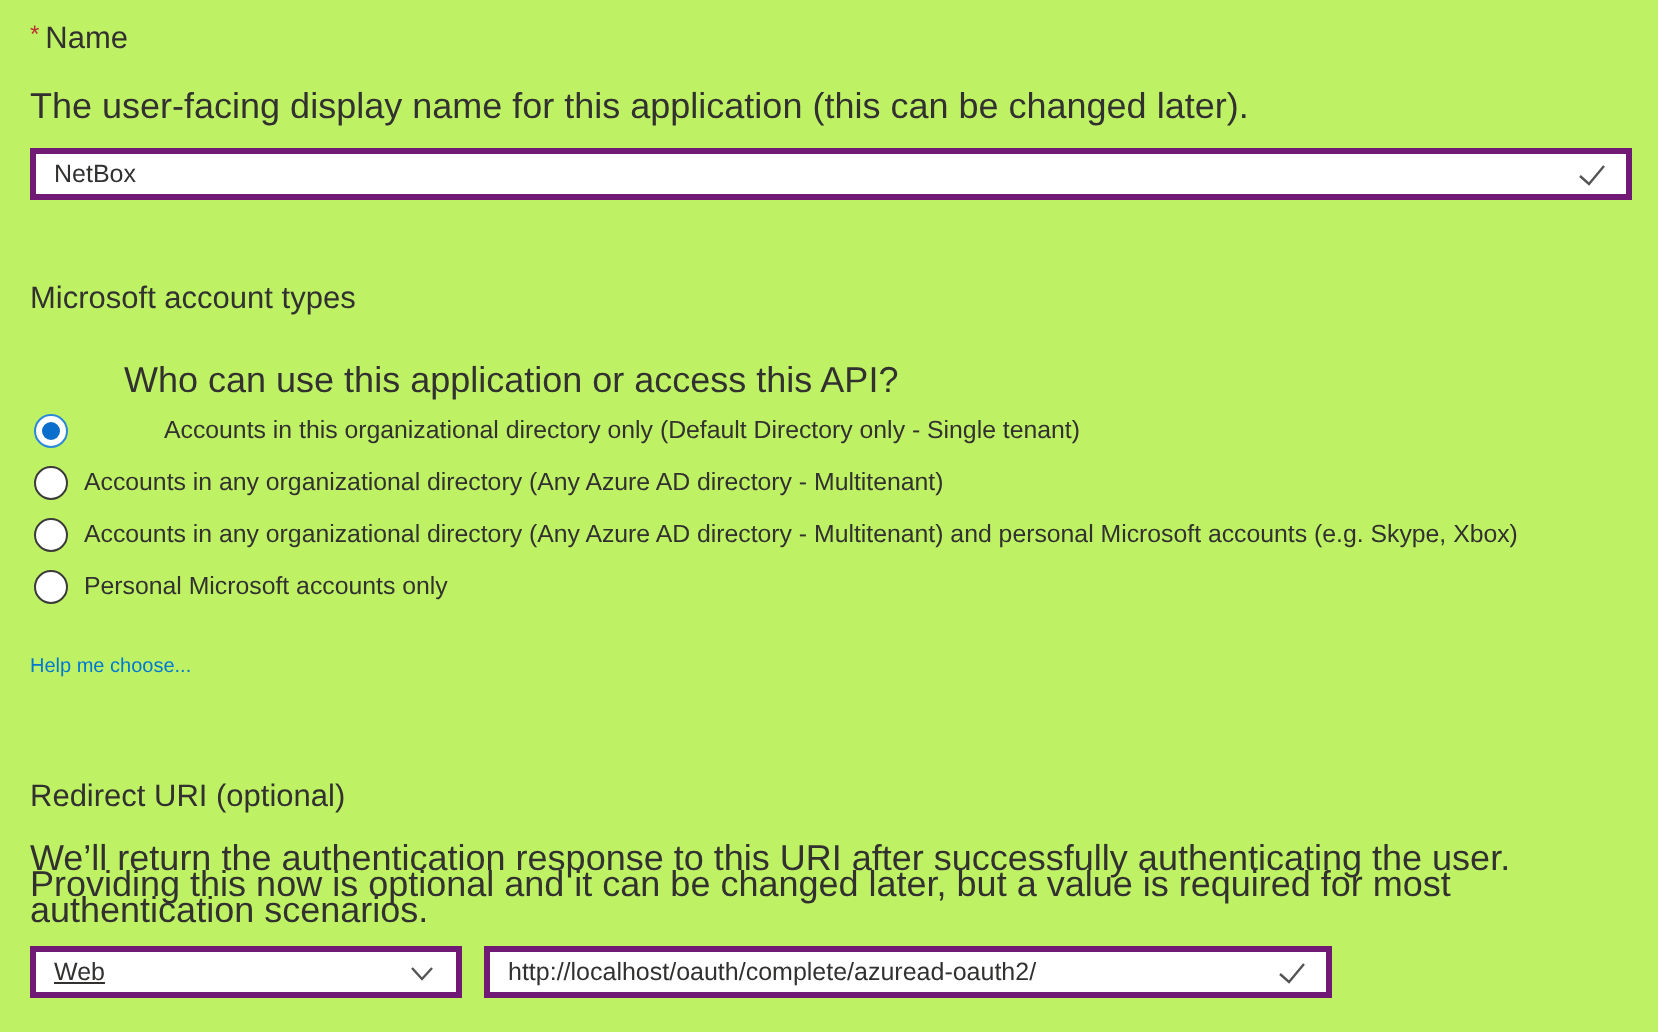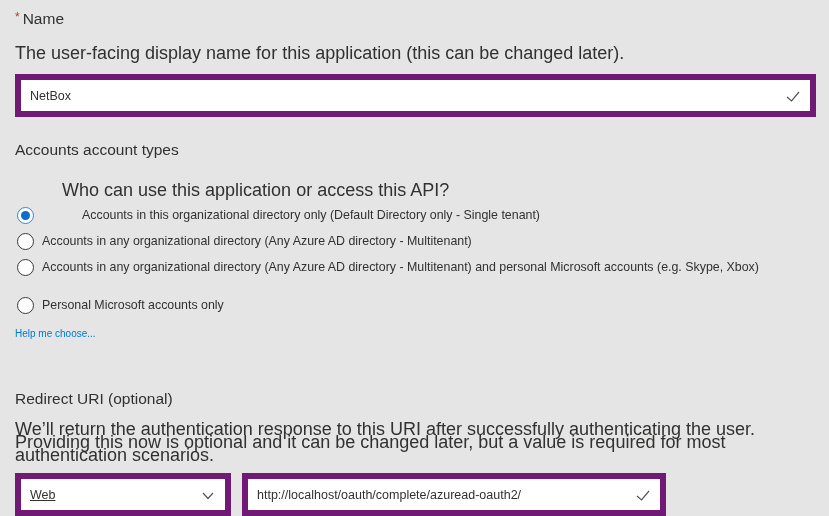--- a/index.html
+++ b/index.html
@@ -1,33 +1,33 @@
 <!DOCTYPE html>
 <html><head>
 <meta charset="utf-8">
 <style>
   * { margin:0; padding:0; box-sizing:border-box; }
   html,body { background:#ffffff; }
   body { font-family:"Liberation Sans", sans-serif; color:#323130; }
   .page {
     position:relative;
     width:829px; height:516px;
-    background:#e5e5e5;
+    background:#bef264;
     overflow:hidden;
   }
   .abs { position:absolute; }
   .section-title { font-size:15.5px; color:#323130; }
   .body-text { font-size:18px; color:#323130; }
   .required { color:#bc2f32; font-size:12px; vertical-align:3px; margin-right:3px; }
   .link { font-size:10px; color:#0078d4; cursor:pointer; text-decoration:none; }
 
   .textbox {
-    border:6px solid #701a75;
+    border:3px solid #701a75;
     background:#ffffff;
-    height:43px;
+    height:26px;
     display:flex;
     align-items:center;
   }
   .textbox input {
     flex:1;
     border:none;
     outline:none;
     background:transparent;
     font-family:"Liberation Sans", sans-serif;
     font-size:12.5px;
@@ -83,42 +83,42 @@
 
   <div class="abs textbox" style="left:15px; top:74px; width:801px;">
     <input type="text" value="NetBox" style="">
     <span class="box-icon">
       <svg width="16" height="16" viewBox="0 0 16 16">
           <polyline points="2,9 6.5,13 14,4" fill="none" stroke="#555555" stroke-width="1.2"></polyline>
         </svg>
     </span>
   </div>
 
-  <div class="abs section-title" style="left:15px; top:141px;">Accounts account types</div>
+  <div class="abs section-title" style="left:15px; top:141px;">Microsoft account types</div>
 
   <div class="abs body-text" style="left:15px; top:180px;margin-left:47px;">Who can use this application or access this API?</div>
 
   <div class="radio-row" style="top:206px;gap:40px;">
     <span class="radio-circle checked">
         <span class="radio-dot"></span>
       </span>
     <span class="radio-label">Accounts in this organizational directory only (Default Directory only - Single tenant)</span>
   </div>
 
   <div class="radio-row" style="top:232px;">
     <span class="radio-circle"></span>
     <span class="radio-label">Accounts in any organizational directory (Any Azure AD directory - Multitenant)</span>
   </div>
 
   <div class="radio-row" style="top:258px;">
     <span class="radio-circle"></span>
     <span class="radio-label">Accounts in any organizational directory (Any Azure AD directory - Multitenant) and personal Microsoft accounts (e.g. Skype, Xbox)</span>
   </div>
 
-  <div class="radio-row" style="top:296px;">
+  <div class="radio-row" style="top:284px;">
     <span class="radio-circle"></span>
     <span class="radio-label">Personal Microsoft accounts only</span>
   </div>
 
   <a class="abs link" style="left:15px; top:328px;">Help me choose...</a>
 
   <div class="abs section-title" style="left:15px; top:390px;">Redirect URI (optional)</div>
 
   <div class="abs body-text hint-para" style="left:15px; top:423px;">We’ll return the authentication response to this URI after successfully authenticating the user. Providing this now is optional and it can be changed later, but a value is required for most authentication scenarios.</div>
 

